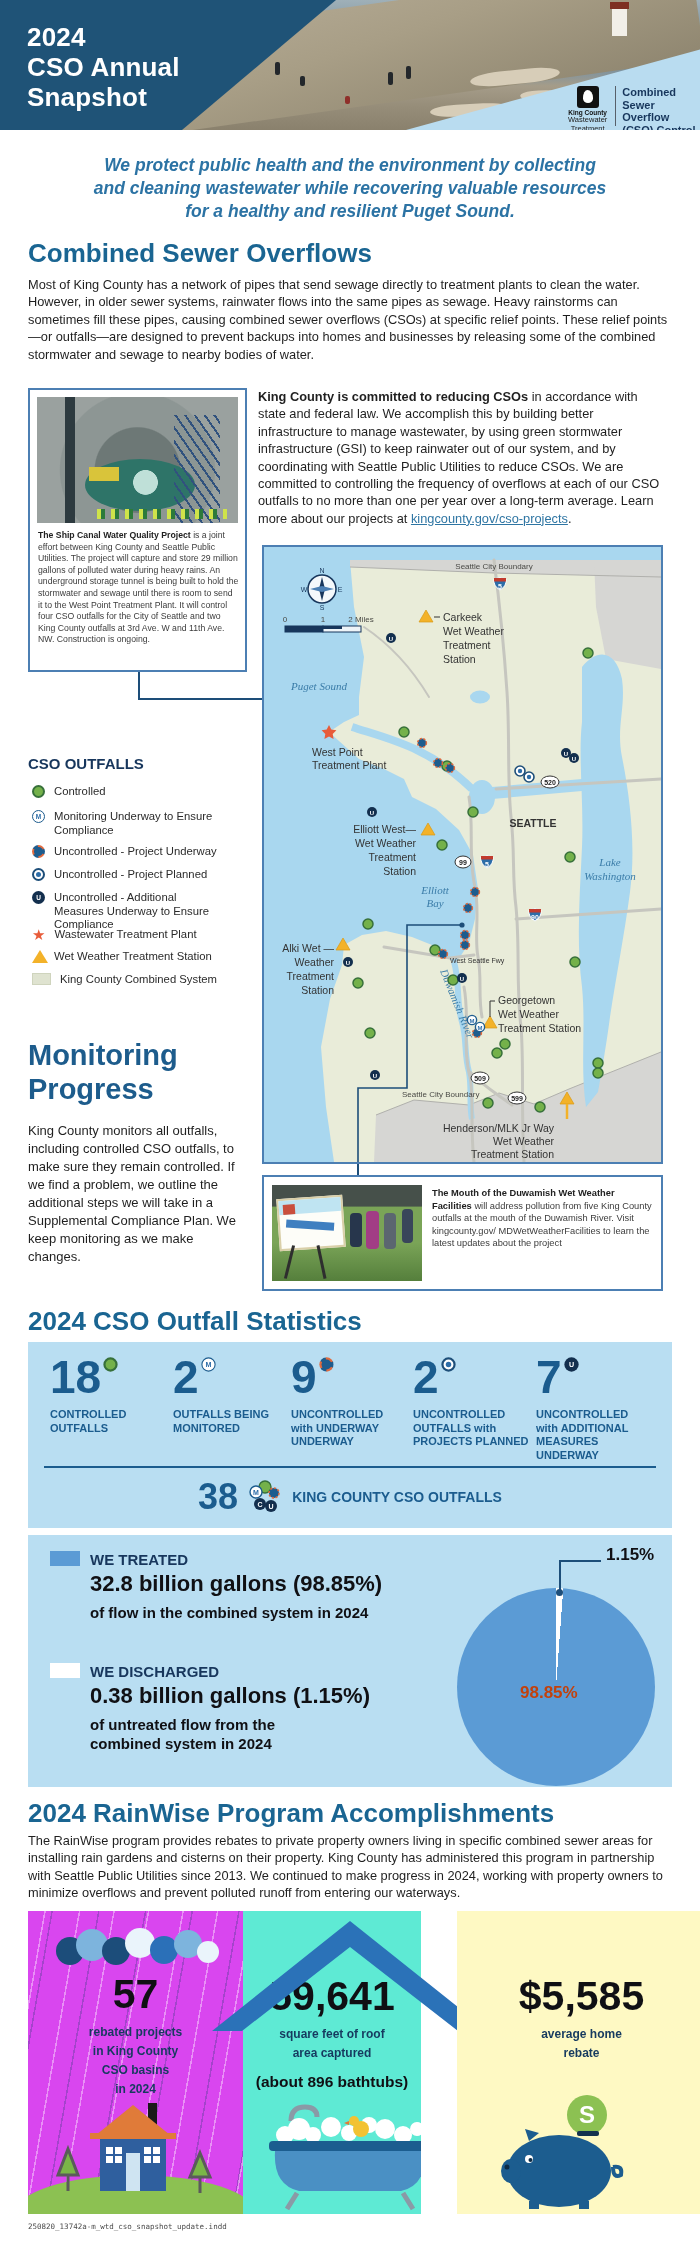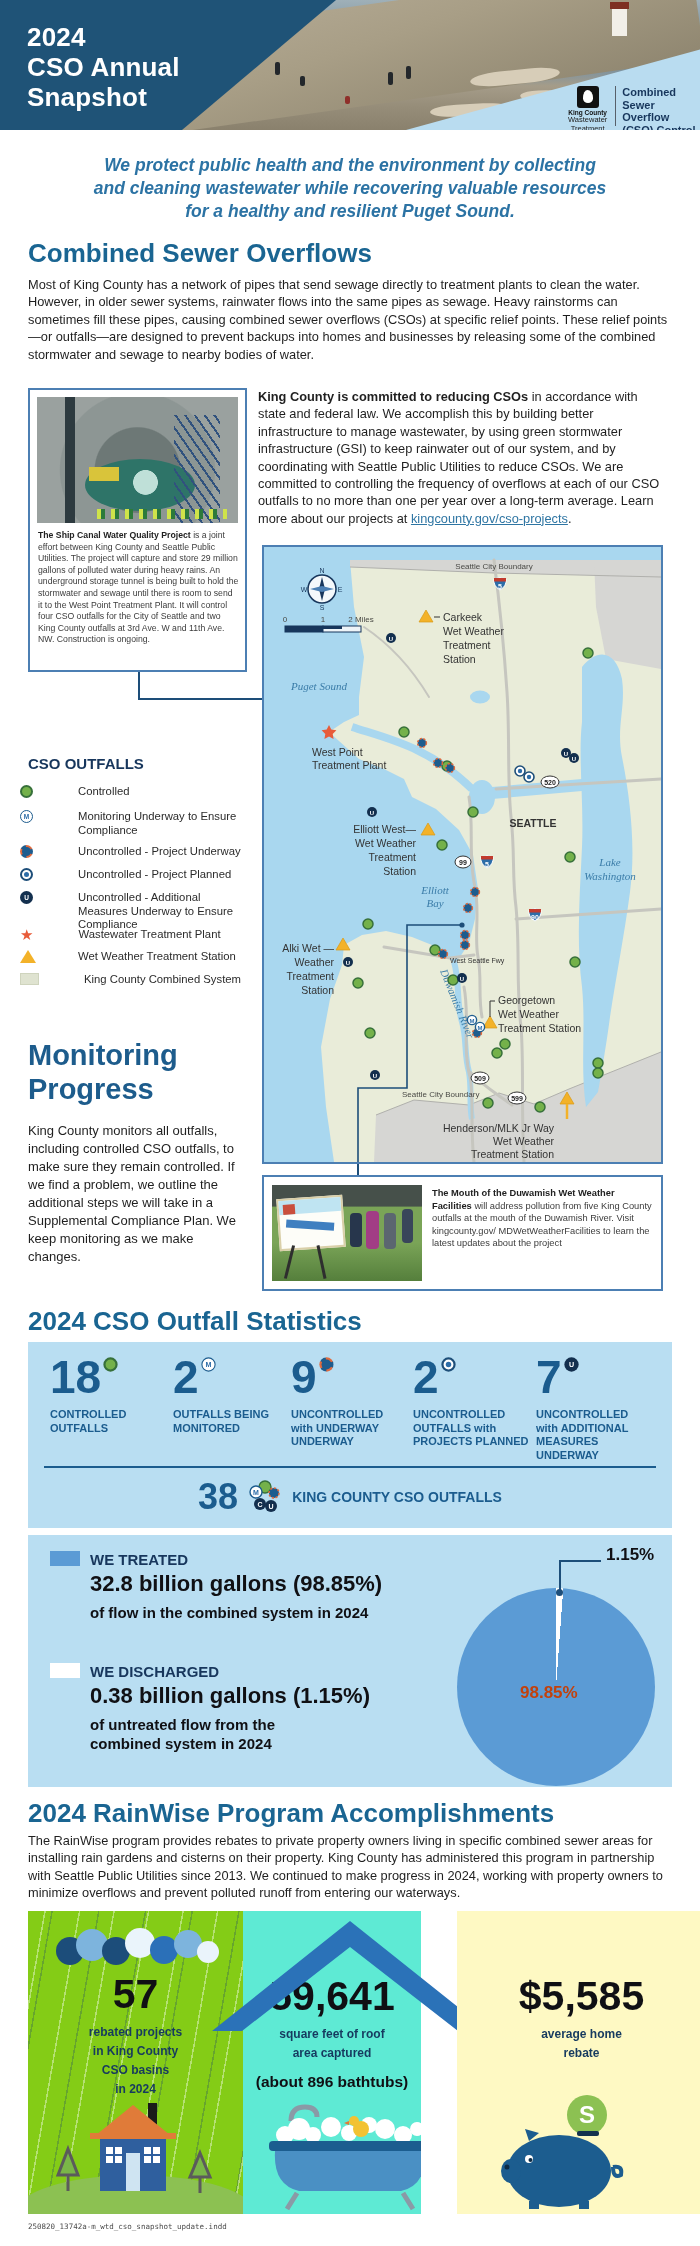--- a/index.html
+++ b/index.html
@@ -46,21 +46,21 @@
   .ship-crane{position:absolute;left:28px;top:0;width:10px;height:126px;background:#2d3a3f;}
   .ship-scaf{position:absolute;right:18px;top:18px;width:46px;height:108px;
      background:repeating-linear-gradient(55deg,transparent 0 6px,#31527e 6px 8px);}
   .ship-rail{position:absolute;left:52px;top:70px;width:30px;height:14px;background:#d9c43a;}
   .dotrow{position:absolute;left:60px;bottom:4px;width:130px;height:10px;
      background:repeating-linear-gradient(90deg,#cfe34a 0 4px,#2c7a3a 4px 8px,transparent 8px 14px);}
   .cap{position:absolute;font-size:8.7px;line-height:11.6px;color:#3c3c3c;}
   .cap b{color:#222;}
   
   .lg-title{position:absolute;left:28px;top:755px;font-size:15px;font-weight:bold;color:#17365c;}
-  .lg-row{position:absolute;left:20px;display:flex;align-items:flex-start;gap:36px;}
+  .lg-row{position:absolute;left:32px;display:flex;align-items:flex-start;}
   .lg-lab{font-size:11.3px;line-height:13.5px;color:#2b2b2b;margin-left:9px;width:170px;}
   .ic{width:13px;height:13px;border-radius:50%;box-sizing:border-box;flex:none;position:relative;}
   .ic-g{background:#74b14a;border:2px solid #37703a;}
   .ic-m{background:#fff;border:1.5px solid #1d5c8e;color:#2d6da8;font-size:6.5px;font-weight:bold;
         display:flex;align-items:center;justify-content:center;}
   .ic-uw{background:#1d5c8e;border:2px dashed #e06a3e;}
   .ic-pl{background:#fff;border:2px solid #1d4e79;display:flex;align-items:center;justify-content:center;}
   .ic-pl i{width:5px;height:5px;border-radius:50%;background:#2d6da8;}
   .ic-n{background:#132f4e;color:#fff;font-size:6.5px;font-weight:bold;display:flex;align-items:center;justify-content:center;}
   .ic-star{color:#e85c3a;font-size:15px;line-height:13px;}
@@ -525,21 +525,21 @@
     <div class="conline" style="left:531px;top:25px;width:2px;height:34px;"></div>
     <div class="conline" style="left:531px;top:25px;width:42px;height:2px;"></div>
     <div class="conline" style="left:528px;top:54px;width:7px;height:7px;border-radius:50%;"></div>
   </div>
 
   <h1 class="sec" style="left:28px;top:1798px;">2024 RainWise Program Accomplishments</h1>
   <div class="body-txt" style="left:28px;top:1832px;width:646px;">The RainWise program provides rebates to private property owners living in specific combined sewer areas for installing rain gardens and cisterns on their property. King County has administered this program in partnership with Seattle Public Utilities since 2013. We continued to make progress in 2024, working with property owners to minimize overflows and prevent polluted runoff from entering our waterways.</div>
 
   <div class="band" style="top:1911px;height:303px;background:none;">
 
-    <div class="rw-panel" style="left:0;width:215px;background:#84cc16;">
+    <div class="rw-panel" style="left:0;width:215px;background:#d946ef;">
       <div class="rain"></div>
       <svg class="abs" style="left:18px;top:14px;" width="180" height="42" viewBox="0 0 180 42">
         <circle cx="24" cy="26" r="14" fill="#1c4d7a"></circle>
           <circle cx="46" cy="20" r="16" fill="#7db4dd"></circle>
         <circle cx="70" cy="26" r="14" fill="#1c4d7a"></circle>
           <circle cx="94" cy="18" r="15" fill="#eaf4fb"></circle>
         <circle cx="118" cy="25" r="14" fill="#2b70b8"></circle>
           <circle cx="142" cy="19" r="14" fill="#7db4dd"></circle>
         <circle cx="162" cy="27" r="11" fill="#eaf4fb"></circle>
       </svg>

